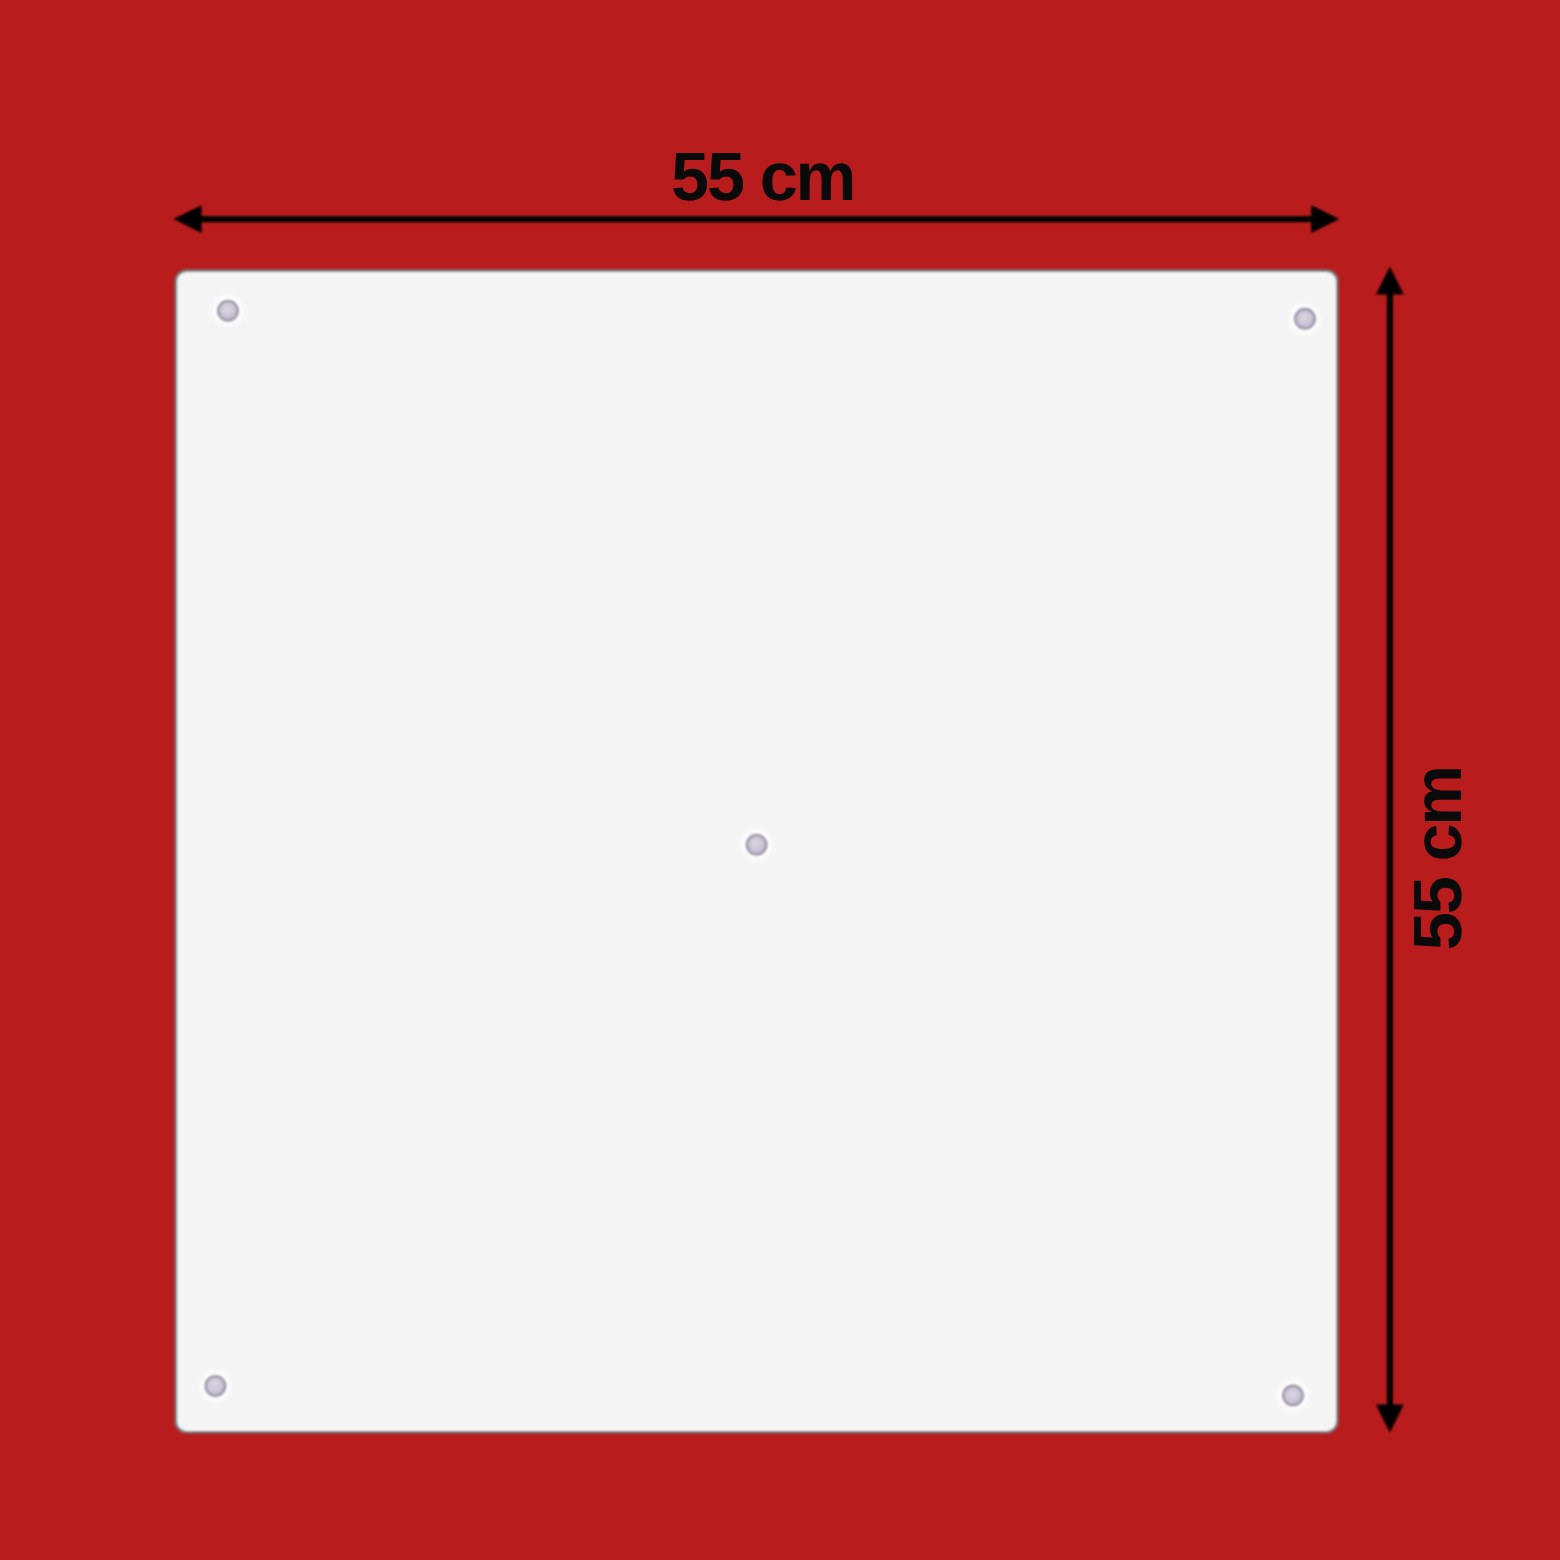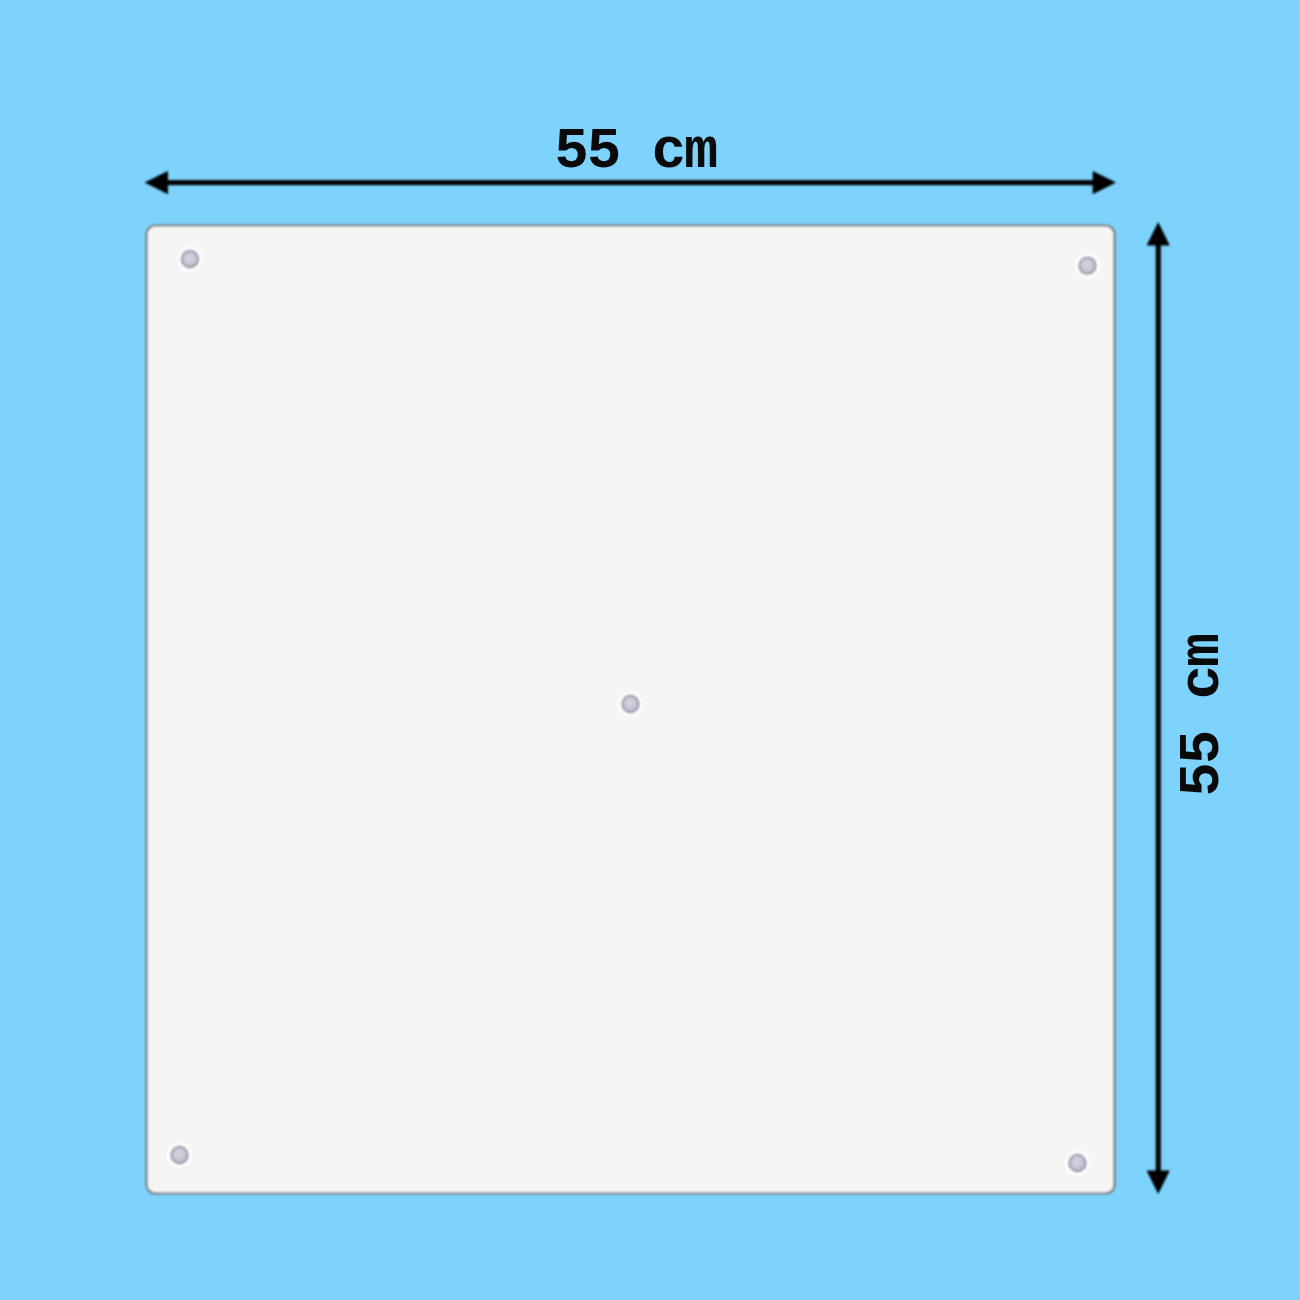--- a/index.html
+++ b/index.html
@@ -1,17 +1,17 @@
 <!DOCTYPE html>
 <html><head>
 <meta charset="utf-8">
 <style>
   html,body{margin:0;padding:0;background:#ffffff;}
-  #stage{position:relative;width:1300px;height:1300px;background:#7dd3fc;overflow:hidden;
-         font-family:Liberation Mono, monospace;}
+  #stage{position:relative;width:1300px;height:1300px;background:#b91c1c;overflow:hidden;
+         font-family:Liberation Sans, sans-serif;}
   svg{display:block;}
 </style>
 </head>
 <body>
 <div id="stage">
 <svg width="1300" height="1300" viewBox="0 0 1300 1300" xmlns="http://www.w3.org/2000/svg">
   <defs>
     <radialGradient id="cup" cx="0.46" cy="0.44" r="0.60">
       <stop offset="0%" stop-color="#d8d4e0"></stop>
       <stop offset="40%" stop-color="#cfcbda"></stop>

